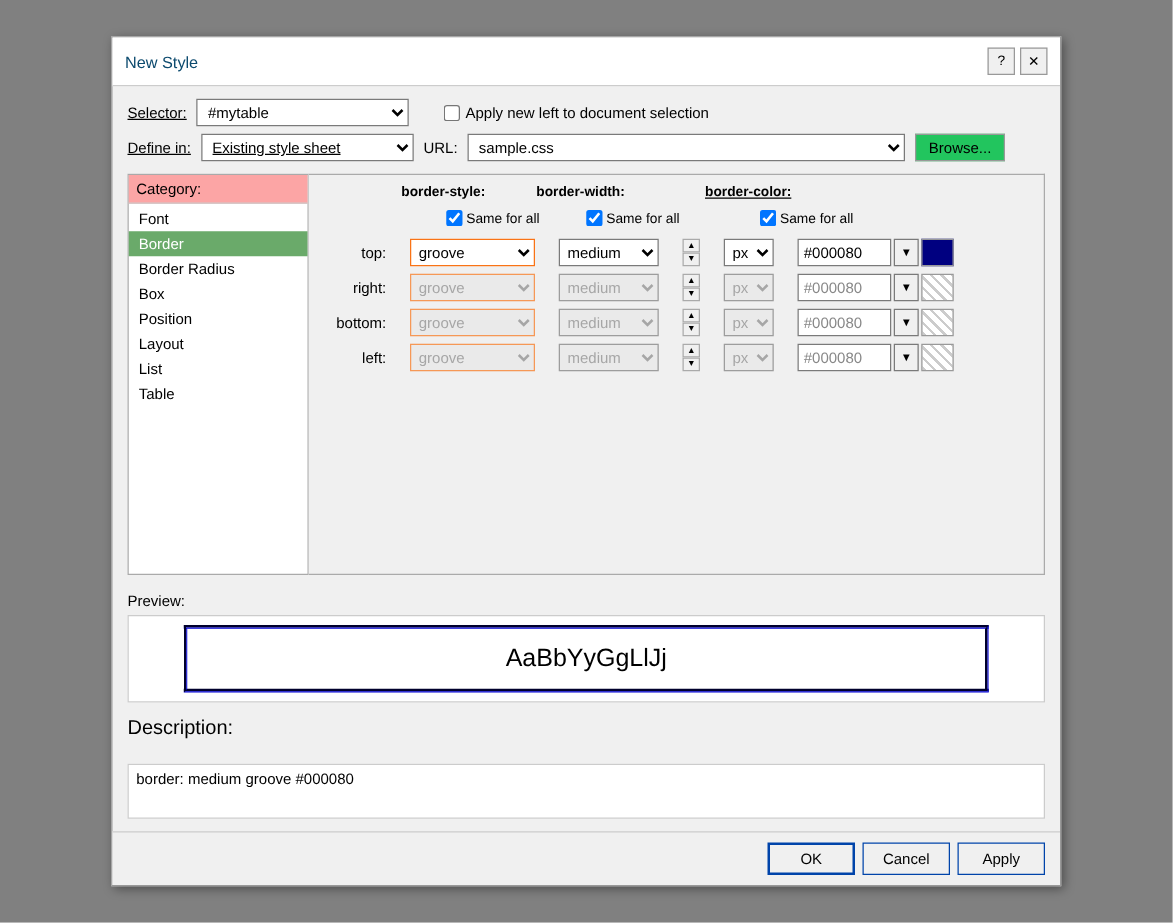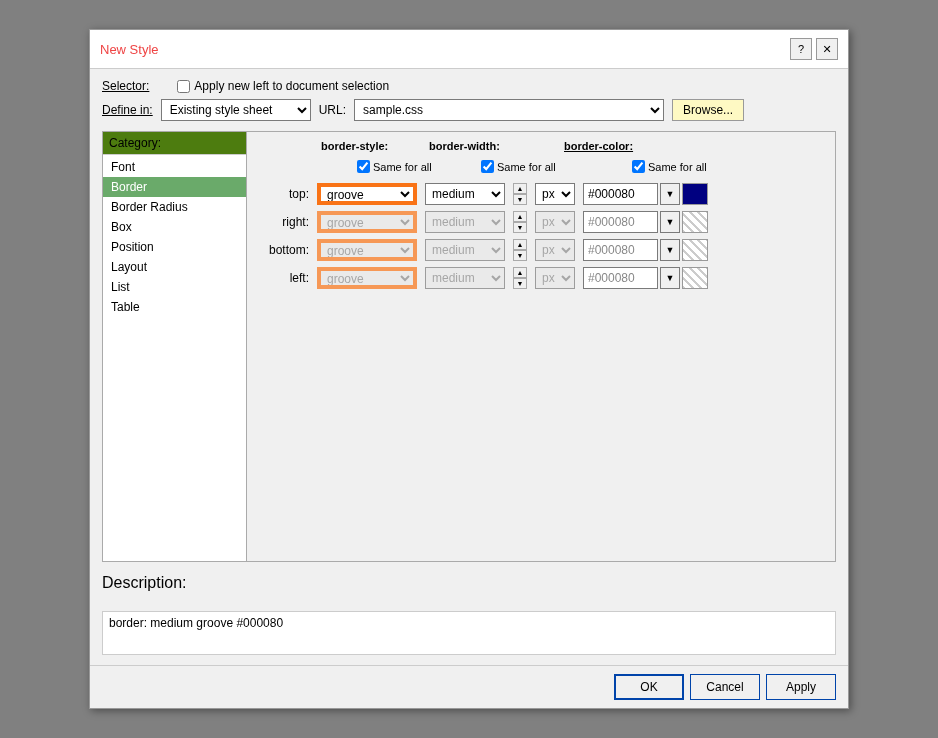--- a/index.html
+++ b/index.html
@@ -26,21 +26,21 @@
       background: #ffffff;
       border-bottom: 1px solid #ccc;
       padding: 8px 10px;
       display: flex;
       align-items: center;
       justify-content: space-between;
     }
     .title-bar-left {
       font-size: 13px;
       font-weight: normal;
-      color: #ef4444;
+      color: #0c4a6e;
     }
     .title-bar-right {
       display: flex;
       gap: 4px;
       align-items: center;
     }
     .title-btn {
       width: 22px;
       height: 22px;
       border: 1px solid #999;
@@ -71,27 +71,27 @@
     .underline { text-decoration: underline; }
     select, input[type="text"] {
       height: 22px;
       border: 1px solid #7a7a7a;
       background: #fff;
       font-size: 12px;
       padding: 0 4px;
     }
     select { cursor: pointer; }
     .selector-select { width: 170px; }
-    .define-select { width: 150px; }
-    .url-select { width: 310px; }
+    .define-select { width: 170px; text-decoration: underline; }
+    .url-select { width: 350px; }
     .browse-btn {
       height: 22px;
       padding: 0 10px;
       border: 1px solid #999;
-      background: #fef9c3;
+      background: #22c55e;
       font-size: 12px;
       cursor: pointer;
     }
     .checkbox-row {
       display: flex;
       align-items: center;
       gap: 4px;
       margin-left: 20px;
     }
     .main-area {
@@ -103,21 +103,21 @@
     .category-panel {
       width: 145px;
       flex-shrink: 0;
       border: 1px solid #aaa;
       background: #fff;
     }
     .category-title {
       padding: 4px 6px;
       font-size: 12px;
       border-bottom: 1px solid #ccc;
-      background: #4d7c0f;
+      background: #fca5a5;
     }
     .category-list {
       list-style: none;
       padding: 2px 0;
     }
     .category-list li {
       padding: 3px 8px;
       cursor: pointer;
       font-size: 12px;
       color: #000;
@@ -140,32 +140,32 @@
     }
     .same-for-all-row {
       display: flex;
       align-items: center;
       gap: 3px;
       font-size: 11px;
     }
     .border-row {
       display: flex;
       align-items: center;
-      gap: 8px;
+      gap: 19px;
     }
     .border-row-label {
       width: 50px;
       text-align: right;
       font-size: 12px;
       color: #000;
     }
     .border-style-select {
       width: 100px;
       height: 22px;
-      border: 4px solid #f97316;
+      border: 1px solid #f97316;
       background: #fff;
       font-size: 12px;
       padding: 0 2px;
     }
     .border-width-select {
       width: 80px;
       height: 22px;
       border: 1px solid #7a7a7a;
       background: #fff;
       font-size: 12px;
@@ -324,20 +324,23 @@
     <div class="title-bar-right">
       <button class="title-btn">?</button>
       <button class="title-btn">✕</button>
     </div>
   </div>
 
   <div class="dialog-body">
 
     <div class="row">
       <label class="underline">Selector:</label>
+      <select class="selector-select">
+        <option>#mytable</option>
+      </select>
       <div class="checkbox-row">
         <input type="checkbox" style="">
         <label>Apply new left to document selection</label>
       </div>
     </div>
 
     <div class="row">
       <label class="underline">Define in:</label>
       <select class="define-select">
         <option>Existing style sheet</option>
@@ -367,21 +370,21 @@
 
       <div class="content-panel">
         <div class="border-section">
 
           <div class="group-headers">
             <span class="gh-style">border-style:</span>
             <span class="gh-width">border-width:</span>
             <span class="gh-color">border-color:</span>
           </div>
 
-          <div style="display:flex; gap:16px; margin-left:62px; margin-bottom:4px;padding-left:36px;">
+          <div style="display:flex; gap:4px; margin-left:62px; margin-bottom:4px;padding-left:36px;">
             <div class="same-for-all-row sfa-style">
               <input type="checkbox" checked="" style="">
               <span>Same for all</span>
             </div>
             <div class="same-for-all-row sfa-width">
               <input type="checkbox" checked="" style="">
               <span>Same for all</span>
             </div>
             <div class="same-for-all-row sfa-color">
               <input type="checkbox" checked="" style="">
@@ -473,20 +476,26 @@
             <div class="color-input-group">
               <input type="text" class="color-text-input disabled-input" value="#000080" disabled="" style="">
               <div class="color-dropdown">▼</div>
               <div class="color-swatch hatched"></div>
             </div>
           </div>
         </div>
       </div>
     </div>
 
+    <div class="preview-section">
+      <div class="preview-label">Preview:</div>
+      <div class="preview-box">
+        <div class="preview-inner">AaBbYyGgLlJj</div>
+      </div>
+    </div>
 
     <div class="description-section">
       <div class="desc-label">Description:</div>
       <div class="desc-box">border: medium groove #000080</div>
     </div>
 
   </div>
 
   <div class="dialog-footer">
     <button class="footer-btn ok">OK</button>

